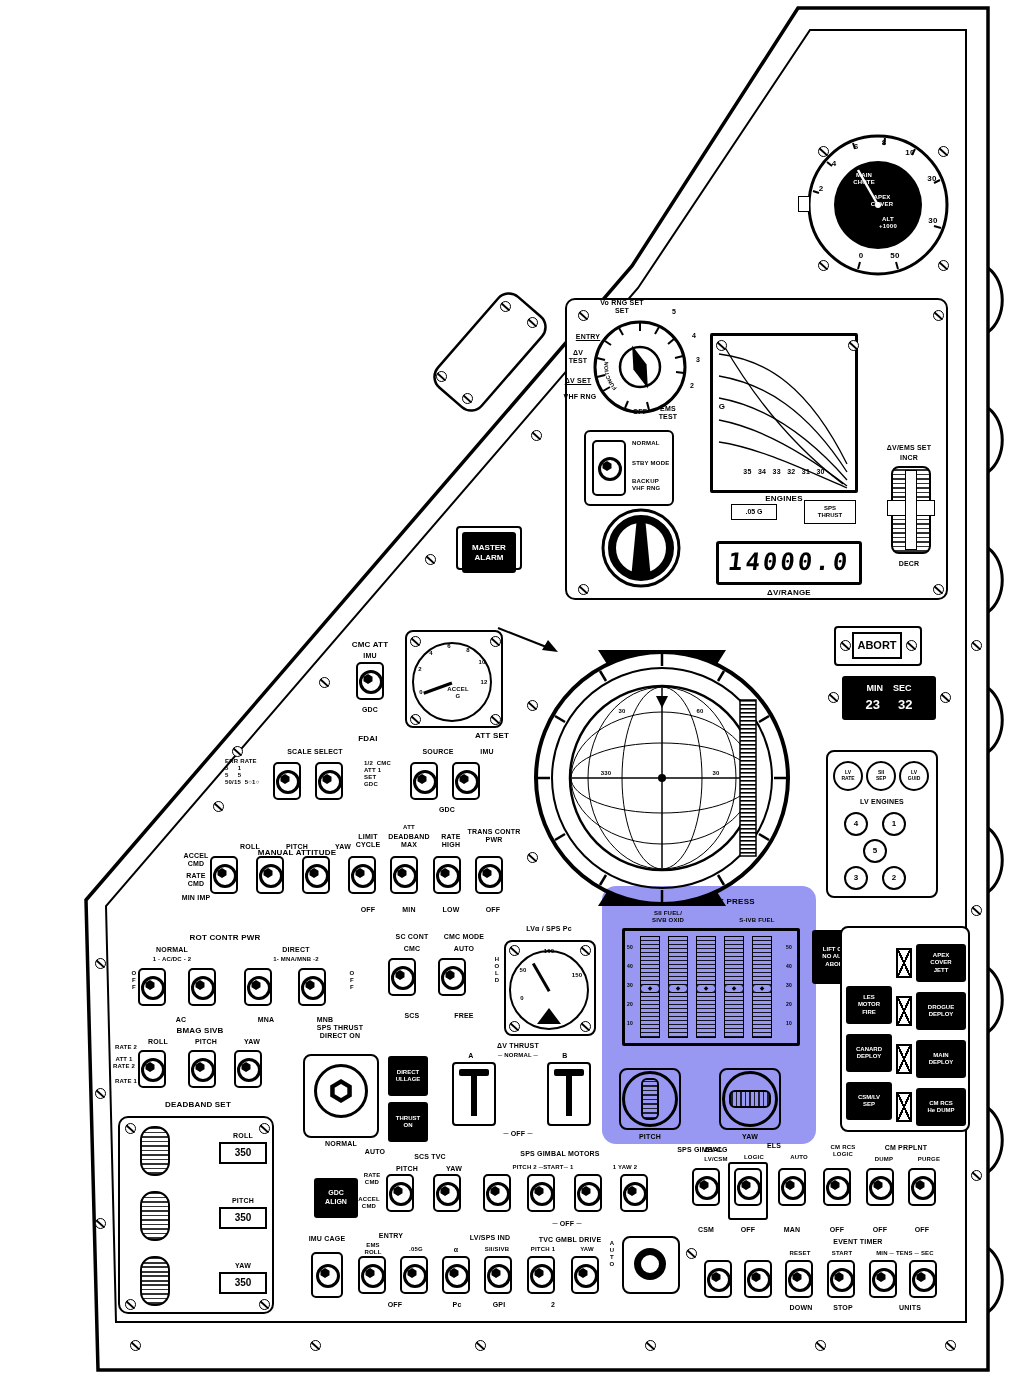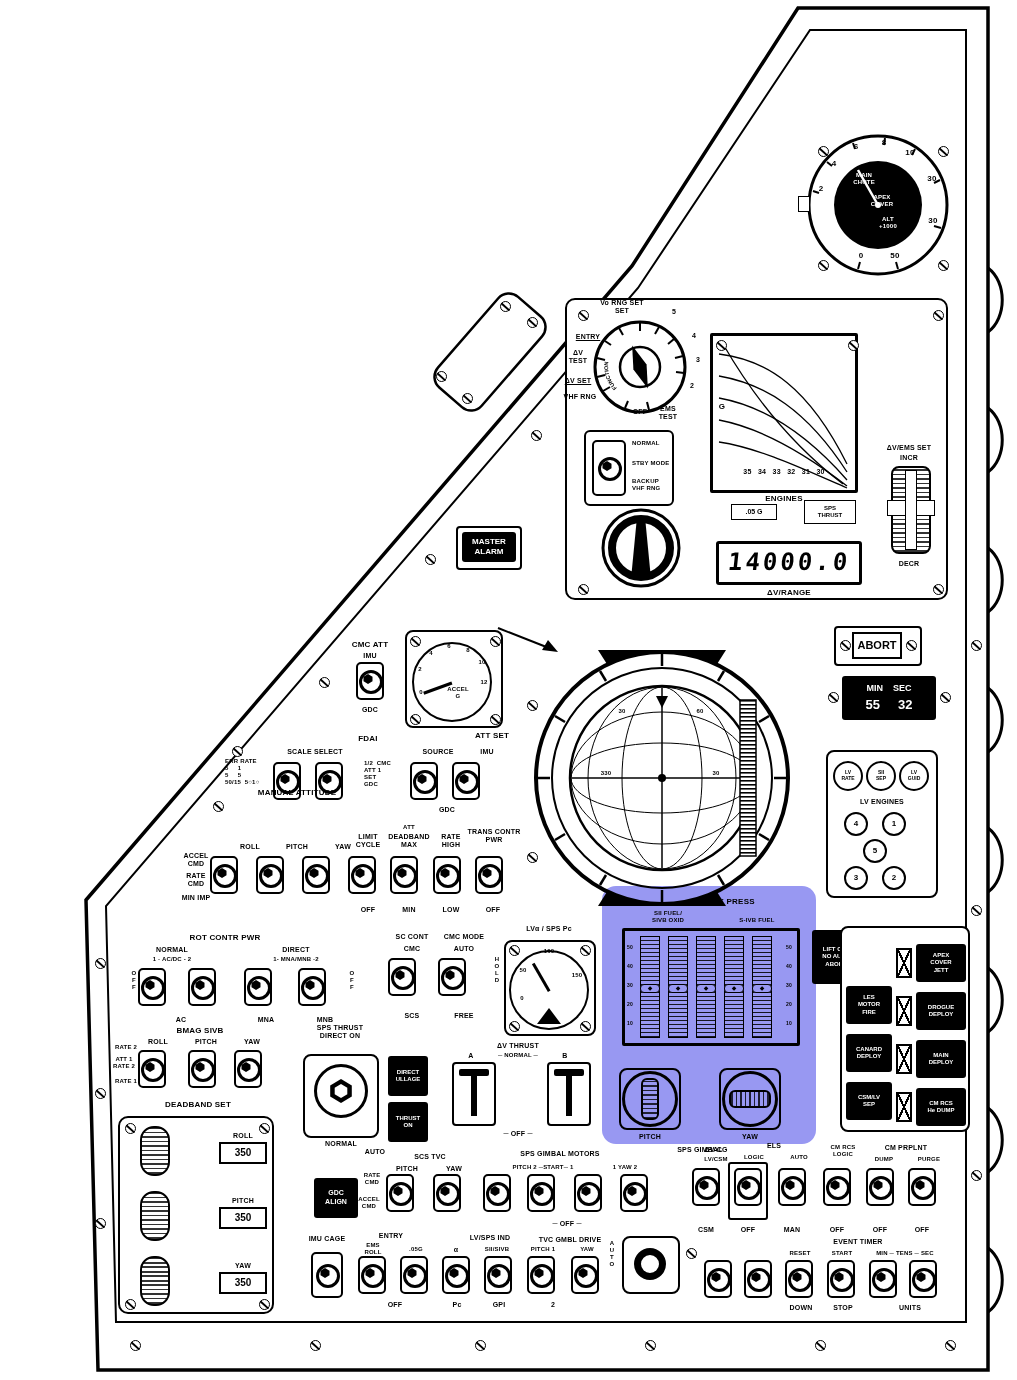--- a/index.html
+++ b/index.html
@@ -171,31 +171,31 @@
     <circle cx="43" cy="43" r="38" fill="#fff" stroke="#000" stroke-width="3"></circle>
     <circle cx="43" cy="43" r="29" fill="#fff" stroke="#000" stroke-width="8"></circle>
     <polygon points="39,12 47,12 53,74 33,74" fill="#000"></polygon>
   </svg>
 
   <div class="box" style="left:716px;top:541px;width:146px;height:44px;border-width:3px;border-radius:3px"></div>
   <div class="wb seg f24" style="left:722px;top:546px;width:134px;height:34px;border:none">14000.0</div>
   <div class="t f8" style="left:789px;top:588px">ΔV/RANGE</div>
 
   <div class="box" style="left:456px;top:526px;width:66px;height:44px;border-radius:4px"></div>
-  <div class="bb f8" style="left:462px;top:532px;width:54px;height:30px">MASTER
+  <div class="bb f8" style="left:462px;top:532px;width:54px;height:41px">MASTER
 ALARM</div>
 
   <div class="box" style="left:834px;top:626px;width:88px;height:40px;border-radius:4px"></div>
   <div class="screw" style="left:840px;top:640px"></div>
   <div class="screw" style="left:906px;top:640px"></div>
   <div class="wb f11" style="left:852px;top:632px;width:50px;height:27px;border-width:2px">ABORT</div>
 
   <div class="bb" style="left:842px;top:676px;width:94px;height:44px;flex-direction:column;gap:2px">
     <span class="pre f9">MIN    SEC</span>
-    <span class="pre f13">55     32</span>
+    <span class="pre f13">23     32</span>
   </div>
   <div class="screw" style="left:828px;top:692px"></div>
   <div class="screw" style="left:940px;top:692px"></div>
 
   <div class="t f8" style="left:370px;top:640px">CMC ATT</div>
   <div class="t f7" style="left:370px;top:652px">IMU</div>
   <div class="tog" style="left:356px;top:662px"></div>
   <div class="t f7" style="left:370px;top:706px">GDC</div>
 
   <div class="box" style="left:405px;top:630px;width:98px;height:98px;border-width:2.5px;border-radius:8px"></div>
@@ -269,21 +269,21 @@
 ATT 1
 SET
 GDC</div>
   <div class="tog" style="left:273px;top:762px"></div>
   <div class="tog" style="left:315px;top:762px"></div>
   <div class="tog" style="left:410px;top:762px"></div>
   <div class="tog" style="left:452px;top:762px"></div>
   <div class="t f7" style="left:447px;top:806px">GDC</div>
   <div class="screw" style="left:232px;top:746px"></div>
 
-  <div class="t f8" style="left:297px;top:788px">MANUAL ATTITUDE</div>
+  <div class="t f8" style="left:297px;top:848px">MANUAL ATTITUDE</div>
   <div class="t f7" style="left:250px;top:843px">ROLL</div>
   <div class="t f7" style="left:297px;top:843px">PITCH</div>
   <div class="t f7" style="left:343px;top:843px">YAW</div>
   <div class="t f7" style="left:368px;top:833px">LIMIT
 CYCLE</div>
   <div class="t f6" style="left:409px;top:824px">ATT</div>
   <div class="t f7" style="left:409px;top:833px">DEADBAND
 MAX</div>
   <div class="t f7" style="left:451px;top:833px">RATE
 HIGH</div>

